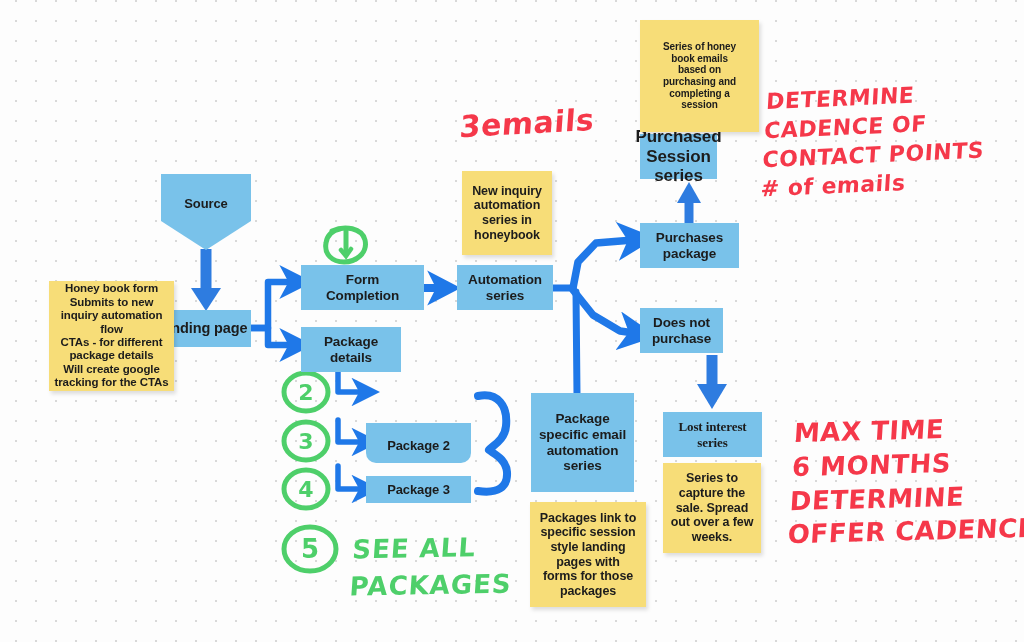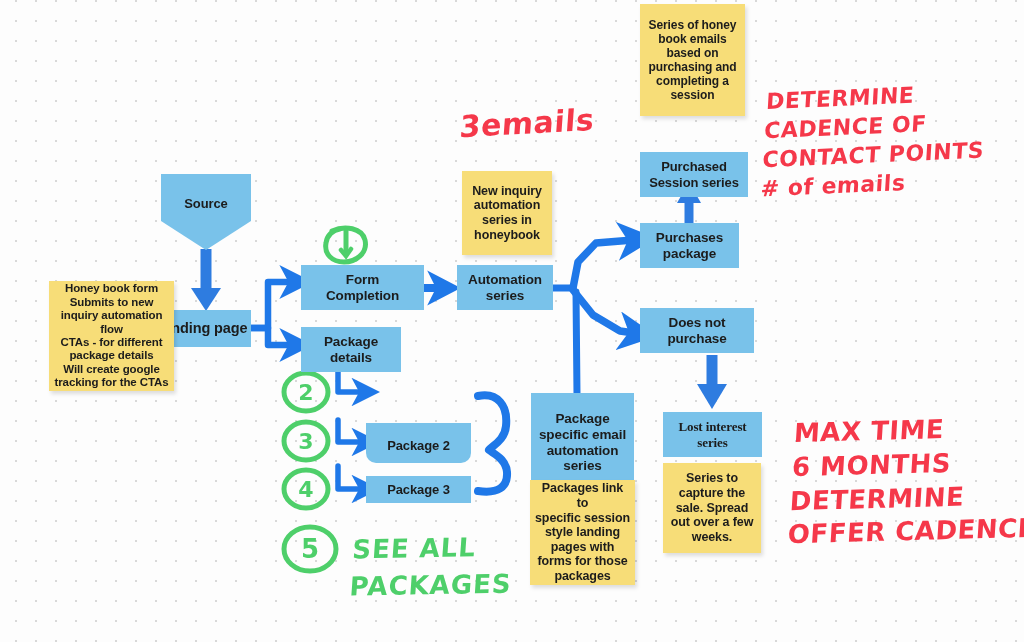--- a/index.html
+++ b/index.html
@@ -155,24 +155,24 @@
 
   <div class="node box" style="left:301px; top:327px; width:100px; height:45px; font-size:13.5px; white-space:pre-line;">Package
 details</div>
 
   <div class="node box" style="left:457px; top:265px; width:96px; height:45px; font-size:13.5px; white-space:pre-line;">Automation
 series</div>
 
   <div class="node box" style="left:640px; top:223px; width:99px; height:45px; font-size:13.5px; white-space:pre-line;">Purchases
 package</div>
 
-  <div class="node box" style="left:640px; top:308px; width:114px; height:45px; font-size:13.5px; white-space:pre-line;">Does not
+  <div class="node box" style="left:640px; top:308px; width:83px; height:45px; font-size:13.5px; white-space:pre-line;">Does not
 purchase</div>
 
-  <div class="node box" style="left:640px; top:152px; width:108px; height:45px; font-size:13px; white-space:pre-line;">Purchased
+  <div class="node box" style="left:640px; top:134px; width:77px; height:45px; font-size:17px; white-space:pre-line;">Purchased
 Session series</div>
 
   <div class="node box" style="left:663px; top:412px; width:99px; height:45px; font-size:13px; white-space:pre-line;font-family:Liberation Serif, serif;">Lost interest
 series</div>
 
   <div class="node box" style="left:366px; top:379px; width:105px; height:27px; font-size:13px;margin-top:44px;">Package 1</div>
 
   <div class="node box" style="left:366px; top:428px; width:105px; height:35px; font-size:13px;border-radius:10px;">Package 2</div>
 
   <div class="node box" style="left:366px; top:476px; width:105px; height:27px; font-size:13px;">Package 3</div>
@@ -189,28 +189,28 @@
 CTAs - for different
 package details
 Will create google
 tracking for the CTAs</div>
 
   <div class="node note" style="left:462px; top:171px; width:90px; height:84px; font-size:12.5px; white-space:pre-line;">New inquiry
 automation
 series in
 honeybook</div>
 
-  <div class="node note" style="left:640px; top:4px; width:105px; height:112px; font-size:12px; white-space:pre-line;">Series of honey
+  <div class="node note" style="left:640px; top:20px; width:119px; height:112px; font-size:10px; white-space:pre-line;">Series of honey
 book emails
 based on
 purchasing and
 completing a
 session</div>
 
-  <div class="node note" style="left:530px; top:480px; width:105px; height:105px; font-size:12.5px; white-space:pre-line;">Packages link to
+  <div class="node note" style="left:530px; top:502px; width:116px; height:105px; font-size:12.5px; white-space:pre-line;">Packages link to
 specific session
 style landing
 pages with
 forms for those
 packages</div>
 
   <div class="node note" style="left:663px; top:463px; width:98px; height:90px; font-size:12.5px; white-space:pre-line;">Series to
 capture the
 sale. Spread
 out over a few

